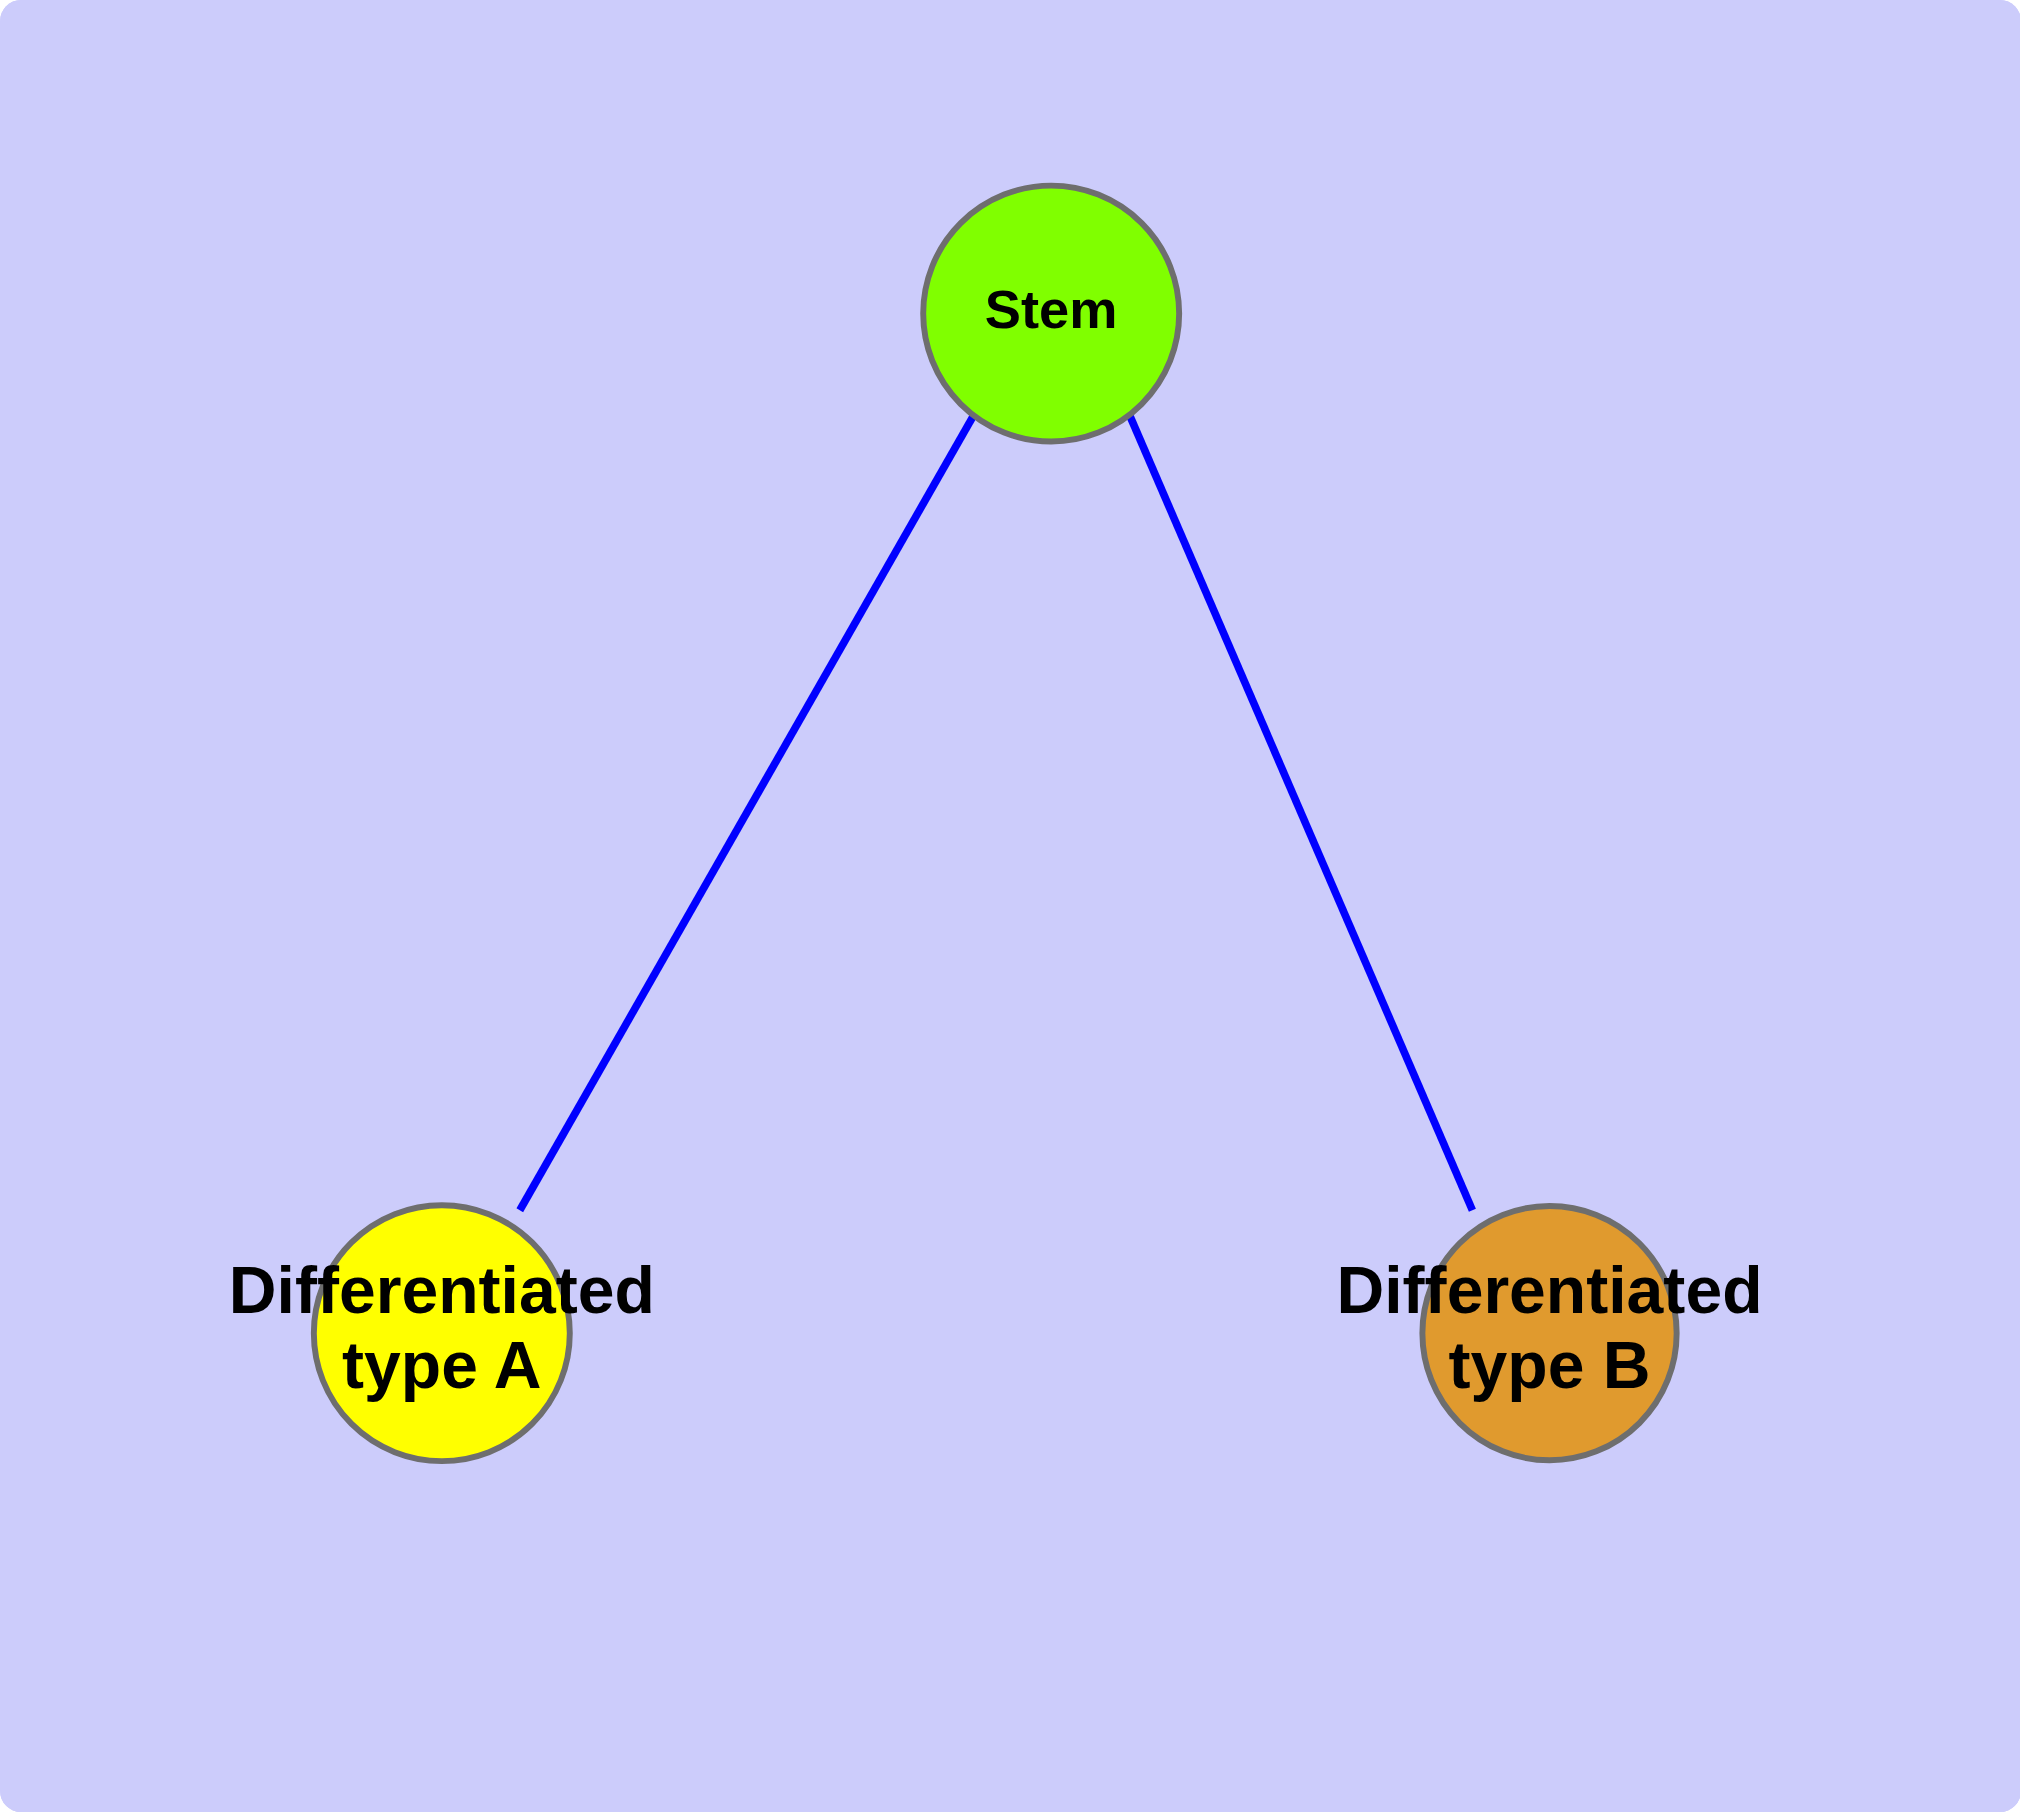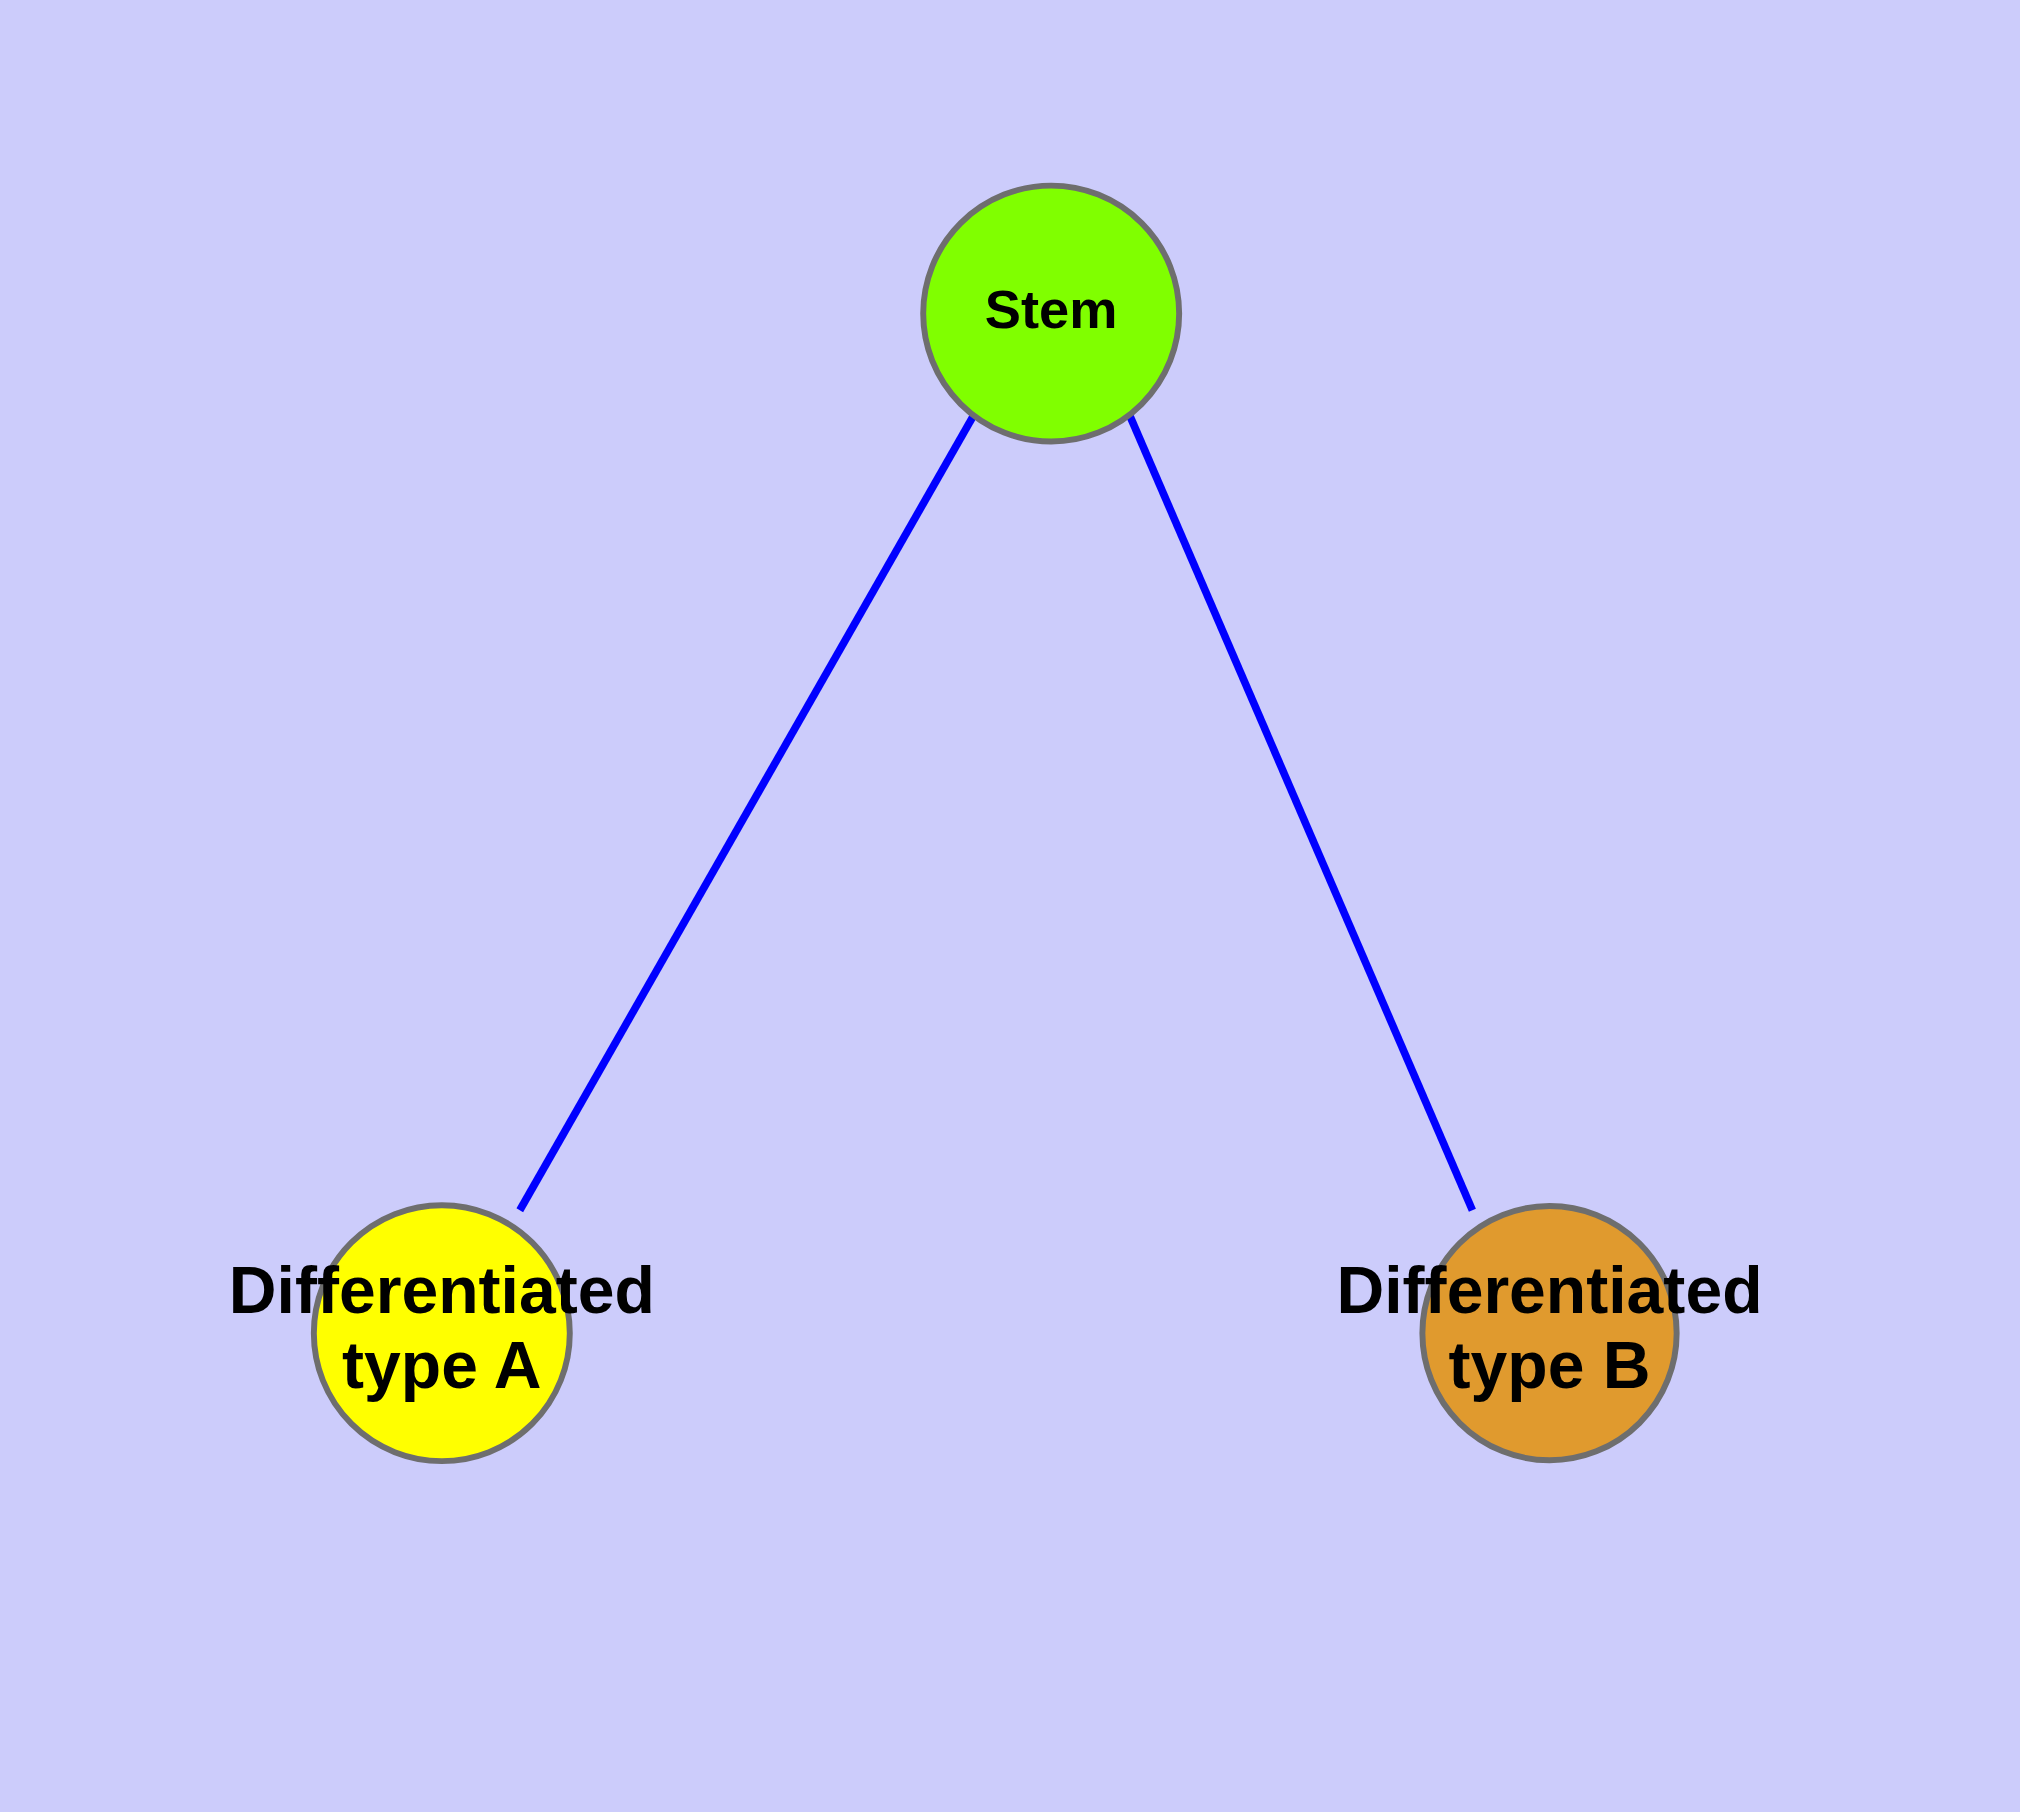--- a/index.html
+++ b/index.html
@@ -7,20 +7,21 @@
     margin: 0;
     padding: 0;
     background: #ffffff;
   }
   #canvas {
     position: relative;
     width: 2021px;
     height: 1812px;
     overflow: hidden;
     font-family: "Liberation Sans", sans-serif;
+    border-radius: 21px;
   }
   #graph-svg {
     position: absolute;
     left: 0;
     top: 0;
     width: 2021px;
     height: 1812px;
     display: block;
   }
   .node-label {

